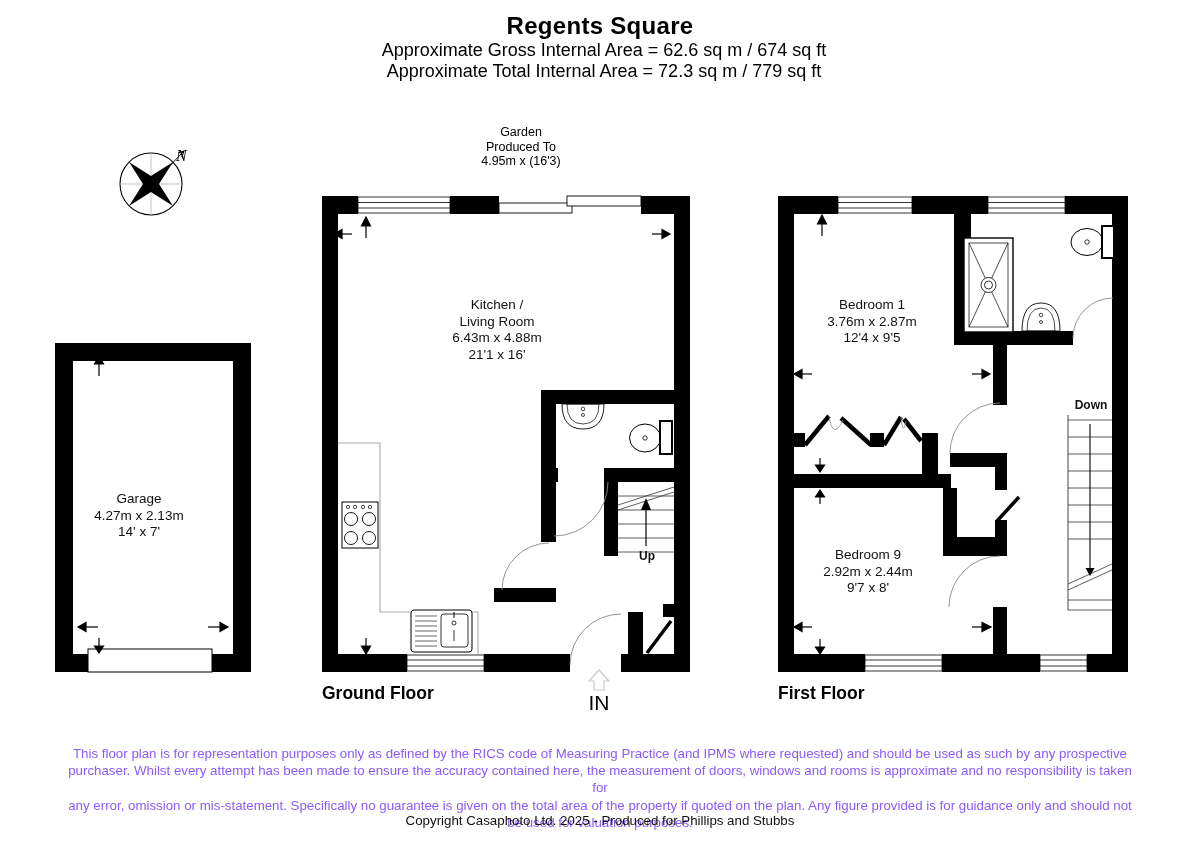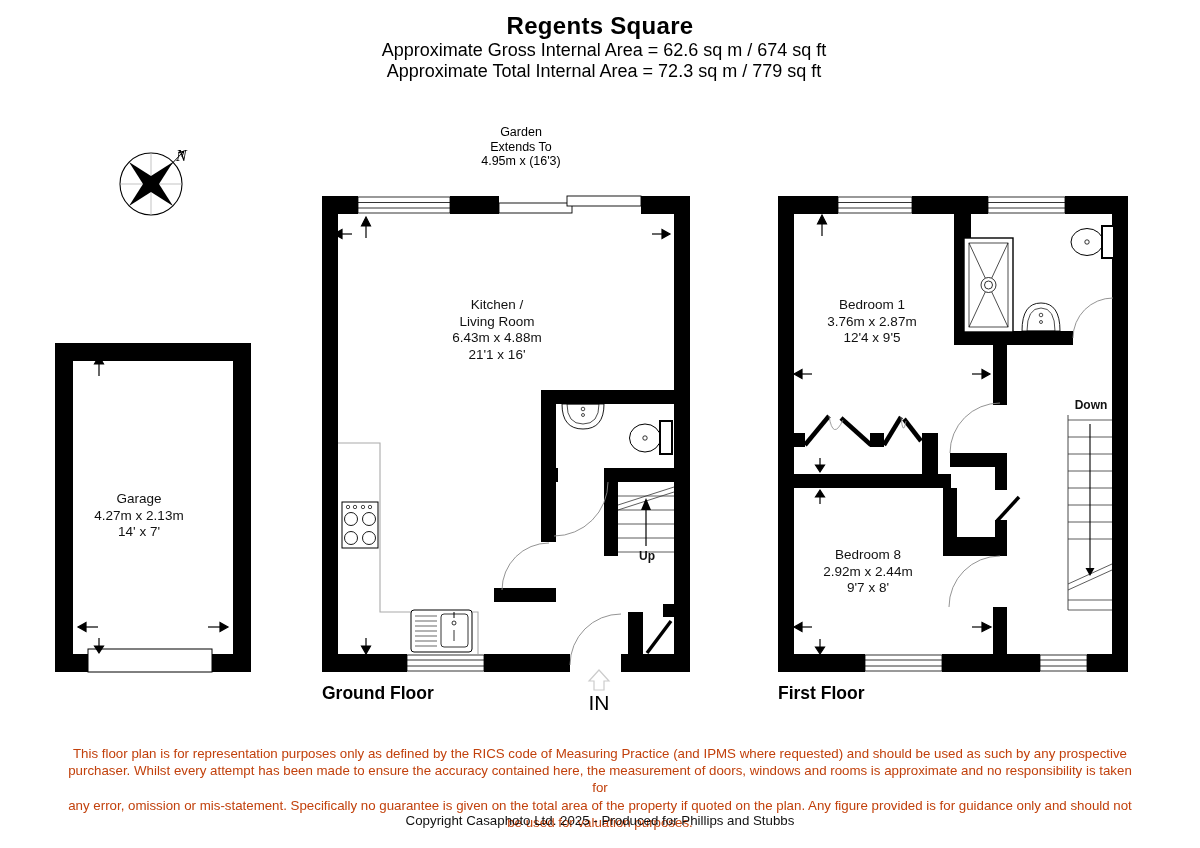--- a/index.html
+++ b/index.html
@@ -9,21 +9,21 @@
   .ctr{text-align:center;}
   .hdr-title{left:0;top:12px;width:1200px;font-size:24px;font-weight:bold;letter-spacing:.3px;}
   .hdr-sub{left:4px;top:40px;width:1200px;font-size:18px;line-height:21px;}
   .plan-svg{left:0;top:0;width:1200px;height:848px;}
   .room-label{font-size:13.5px;line-height:16.5px;color:#111;}
   .small-label{font-size:12px;color:#111;font-weight:bold;}
   .floor-label{font-size:17.5px;font-weight:bold;color:#000;}
   .in-label{font-size:21px;color:#000;}
   .garden-label{font-size:12.5px;line-height:14.5px;color:#000000;}
   .compass-n{font-family:"Liberation Serif",serif;font-style:italic;font-size:16px;}
-  .footer-disc{left:60px;top:745px;width:1080px;font-size:13.3px;line-height:17.2px;color:#c2410c;}
+  .footer-disc{left:60px;top:745px;width:1080px;font-size:13.3px;line-height:17.2px;color:#8b5cf6;}
   .footer-copy{left:0;top:813px;width:1200px;font-size:13.3px;color:#111;}
 </style>
 </head>
 <body>
 
 <div class="canvas">
 
   <div class="abs ctr hdr-title">Regents Square</div>
   <div class="abs ctr hdr-sub">
     <div>Approximate Gross Internal Area = 62.6 sq m / 674 sq ft</div>
@@ -289,21 +289,21 @@
         <line x1="820" y1="639" x2="820" y2="647"></line>
           <polygon points="815.5,647 824.5,647 820,654"></polygon>
       </g>
     </g>
   </svg>
 
   <div class="abs compass-n" style="left:176px;top:147px;">N</div>
 
   <div class="abs ctr garden-label" style="left:446px;top:125px;width:150px;">
     <div>Garden</div>
-    <div>Extends To</div>
+    <div>Produced To</div>
     <div>4.95m x (16'3)</div>
   </div>
 
   <div class="abs ctr room-label" style="left:422px;top:297px;width:150px;">
     <div>Kitchen /</div>
     <div>Living Room</div>
     <div>6.43m x 4.88m</div>
     <div>21'1 x 16'</div>
   </div>
 
@@ -313,21 +313,21 @@
     <div>14' x 7'</div>
   </div>
 
   <div class="abs ctr room-label" style="left:797px;top:297px;width:150px;">
     <div>Bedroom 1</div>
     <div>3.76m x 2.87m</div>
     <div>12'4 x 9'5</div>
   </div>
 
   <div class="abs ctr room-label" style="left:793px;top:547px;width:150px;">
-    <div>Bedroom 8</div>
+    <div>Bedroom 9</div>
     <div>2.92m x 2.44m</div>
     <div>9'7 x 8'</div>
   </div>
 
   <div class="abs ctr small-label" style="left:622px;top:549px;width:50px;">Up</div>
   <div class="abs ctr small-label" style="left:1066px;top:398px;width:50px;">Down</div>
 
   <div class="abs floor-label" style="left:322px;top:683px;">Ground Floor</div>
   <div class="abs floor-label" style="left:778px;top:683px;">First Floor</div>
   <div class="abs ctr in-label" style="left:574px;top:691px;width:50px;">IN</div>

